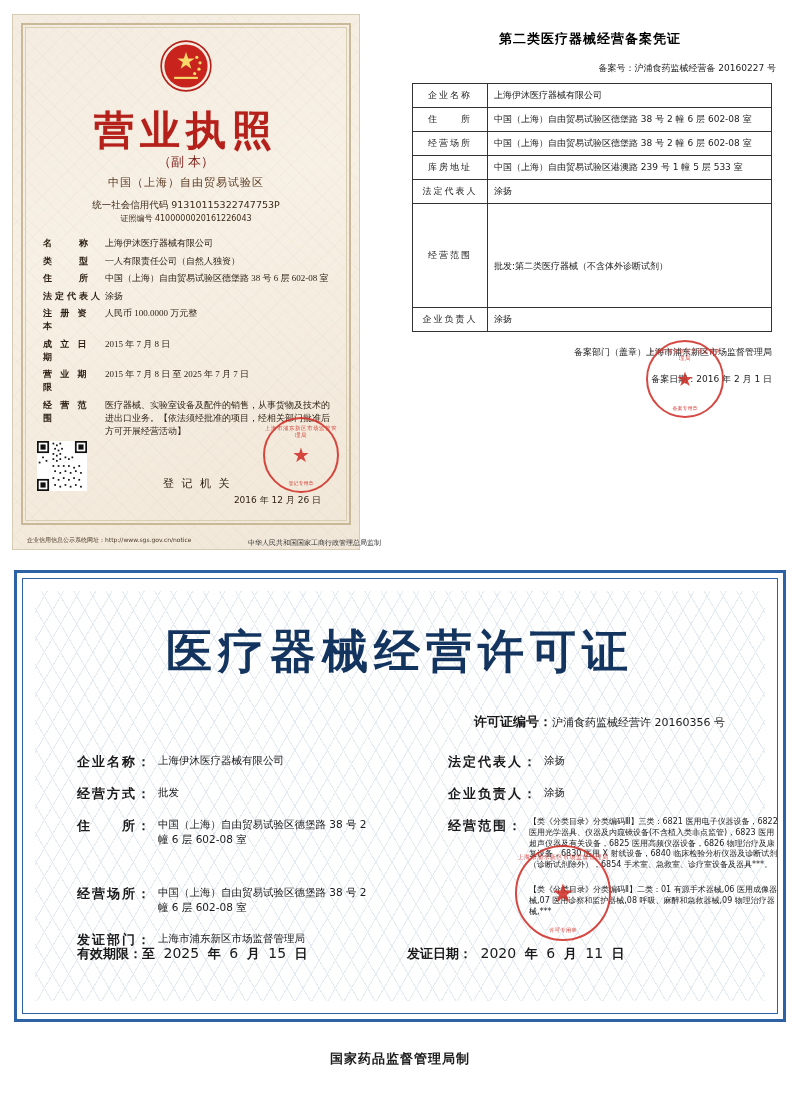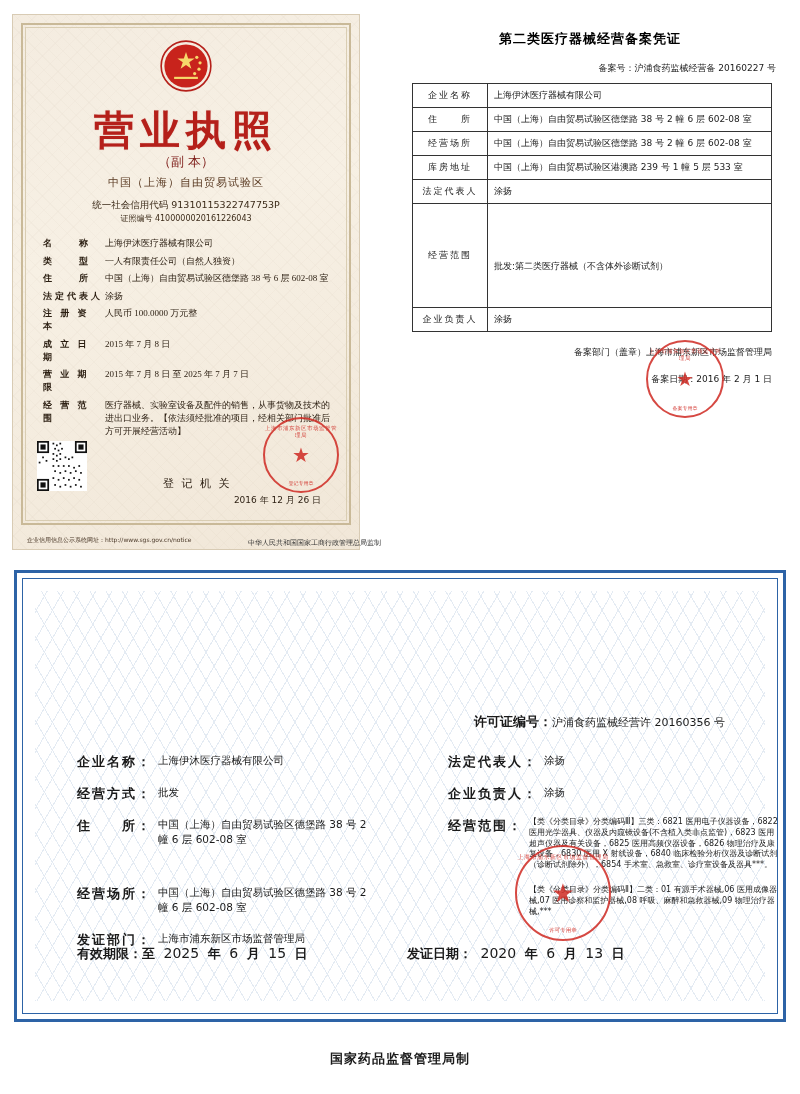--- a/index.html
+++ b/index.html
@@ -257,20 +257,21 @@
         <div class="arcb">备案专用章</div>
       </div>
     </div>
   </div>
 
   <div class="permit">
     <div class="b2"></div>
     <div class="b3"></div>
     <div class="guill2"></div>
 
+    <div class="p-title">医疗器械经营许可证</div>
 
     <div class="p-no">
       <span>许可证编号：</span><span class="v">沪浦食药监械经营许 20160356 号</span>
     </div>
 
     <div class="pbody">
       <div class="prow">
         <div class="pcol col-l">
           <span class="pk">企业名称：</span>
           <span class="pv">上海伊沐医疗器械有限公司</span>
@@ -331,21 +332,21 @@
         <span>月</span>
         <span class="u">15</span>
         <span>日</span>
       </div>
       <div>
         <span>发证日期：</span>
         <span class="u">2020</span>
         <span>年</span>
         <span class="u">6</span>
         <span>月</span>
-        <span class="u">13</span>
+        <span class="u">11</span>
         <span>日</span>
       </div>
     </div>
 
     <div class="seal permit-seal">
       <div class="arc" style="font-size:6px;">上海市浦东新区市场监督管理局</div>
       <div class="star" style="font-size:26px;">★</div>
       <div class="arcb" style="font-size:5.5px;">许可专用章</div>
     </div>
   </div>

